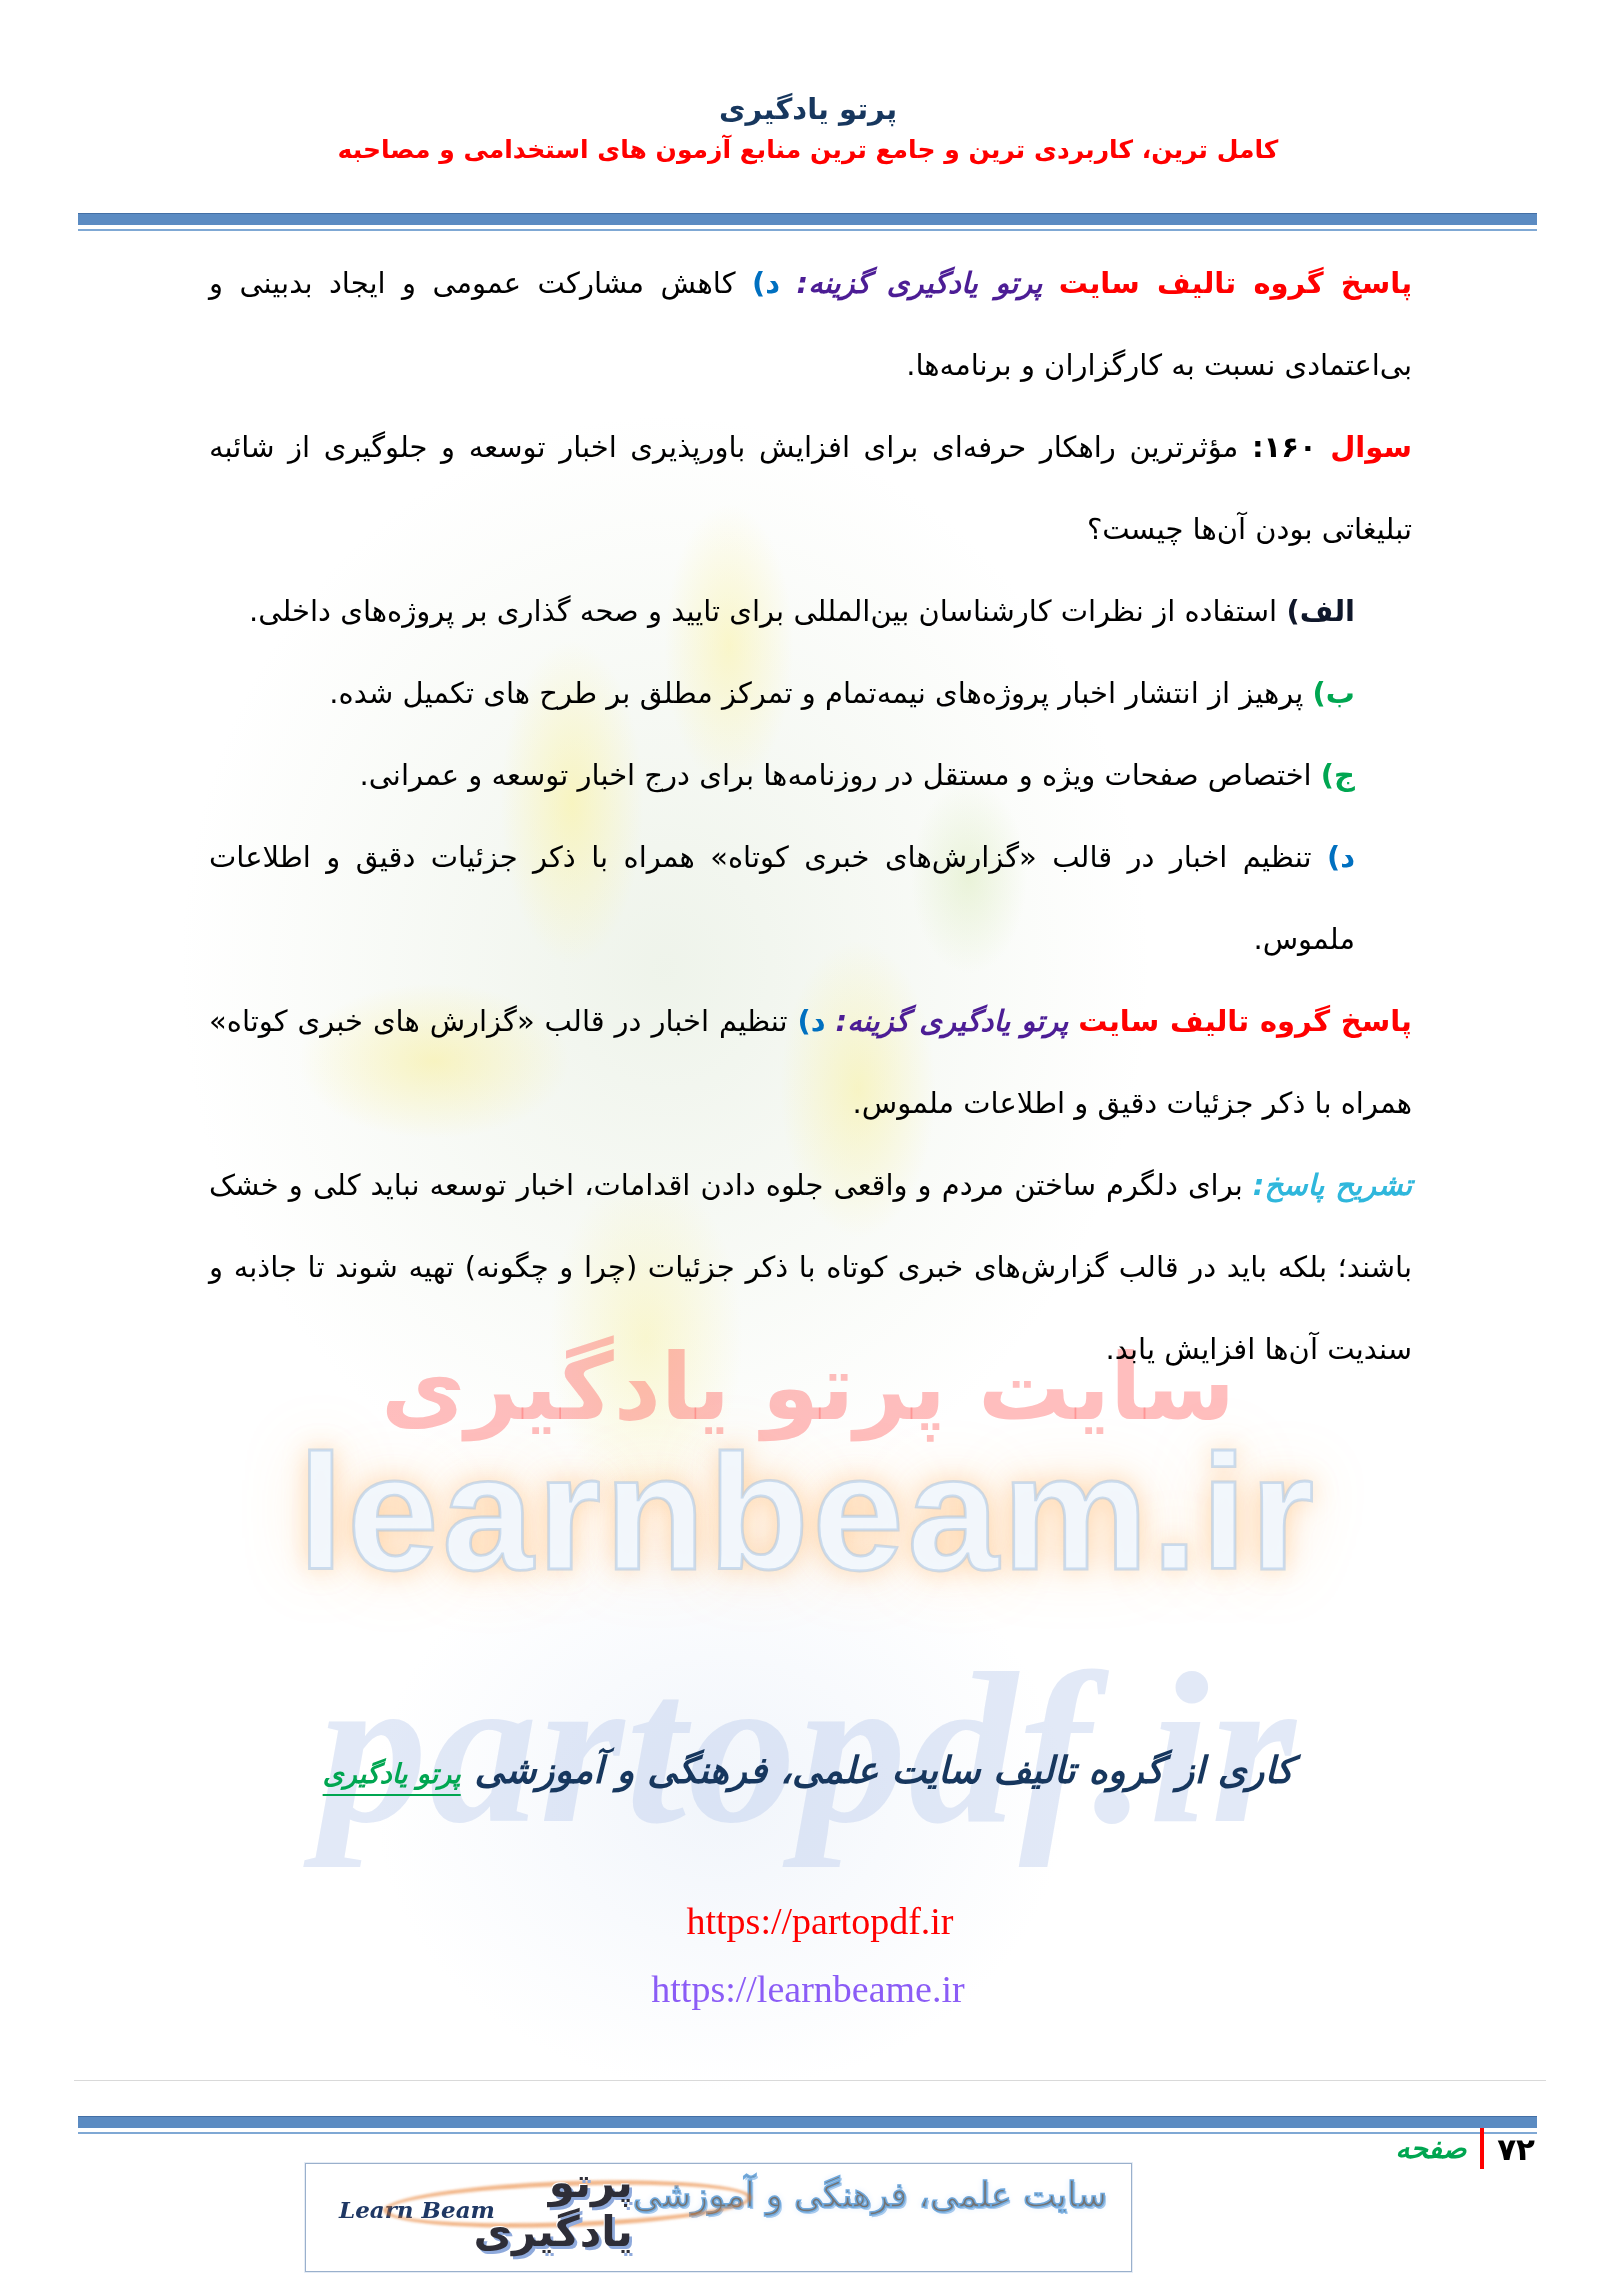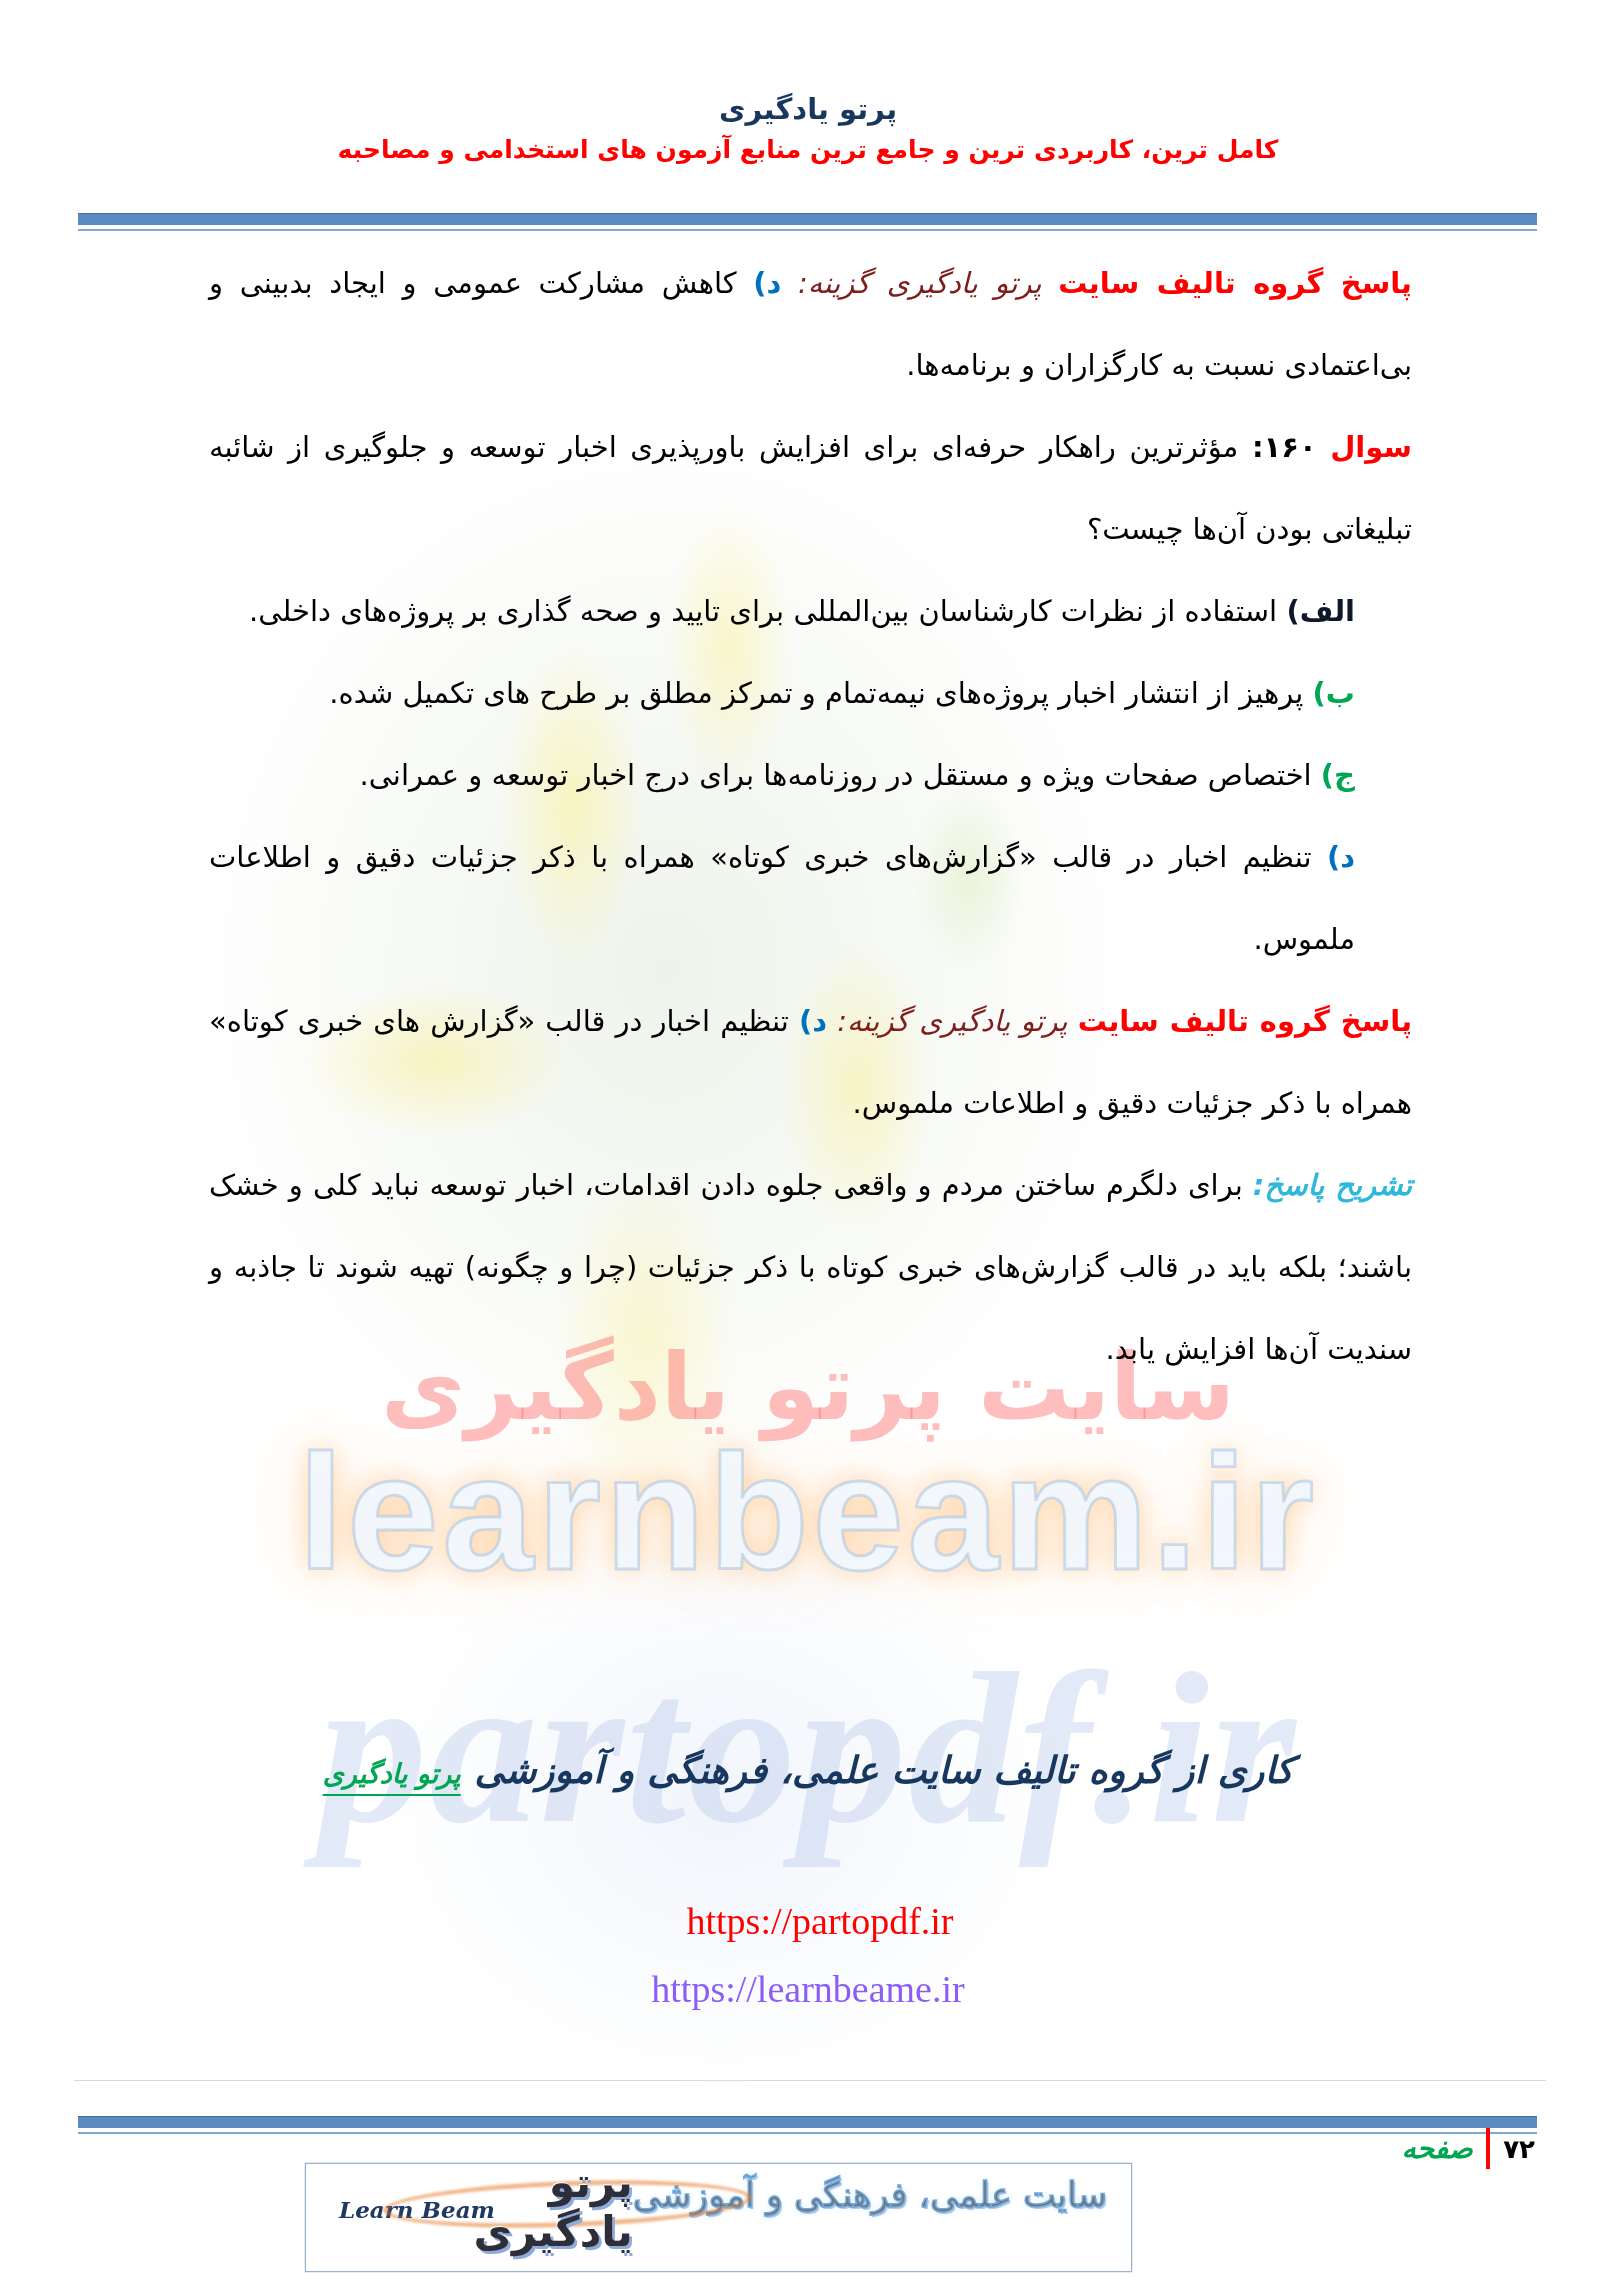--- a/index.html
+++ b/index.html
@@ -55,42 +55,42 @@
     position:absolute; top:242px; right:204px; width:1203px; z-index:2;
     direction:rtl; text-align:justify; font-size:29px; line-height:82px; color:#000;
   }
   .content p { margin:0; }
   .indent { padding-right:57px; }
   .c-red    { color:#FF0000; font-weight:bold; }
   .c-green-b{ color:#00A651; font-weight:bold; }
   .c-lgreen { color:#0f172a; font-weight:bold; }
   .c-blue   { color:#0070C0; font-weight:bold; }
   .c-cyan   { color:#2FB7DC; font-weight:bold; font-style:italic; }
-  .brand-cursive { color:#7f1d1d; font-style:italic; font-weight:normal; }
+  .brand-cursive { color:#4c1d95; font-style:italic; font-weight:bold; }
   .q-num { font-weight:bold; }
   
   .signature {
     position:absolute; top:1749px; left:0; width:100%; z-index:2;
     text-align:center; direction:rtl;
   }
   .sig-text { font-size:37px; font-weight:bold; font-style:italic; color:#17375E; }
   .sig-brand {
     font-size:27px; font-weight:bold; font-style:italic; color:#00A651;
     text-decoration:underline; text-underline-offset:11px; margin-right:9.2px;
   }
   .links { position:absolute; top:1887px; left:0; width:100%; z-index:2; text-align:center; direction:ltr; }
   .link { display:block; font-family:"Liberation Serif", serif; font-size:38px; line-height:68px; text-decoration:none; }
   .link-red  { color:#FF0000;padding-left:24px; }
   .link-blue { color:#8b5cf6; }
   
   .page-label {
     position:absolute; top:2128px; right:81px; z-index:2;
     display:flex; direction:rtl; align-items:center; gap:13px;
   }
-  .page-number { font-size:26px; font-weight:bold; color:#000; }
+  .page-number { font-size:31px; font-weight:bold; color:#000; }
   .page-label-bar { width:4.6px; height:41px; background:#FF0000; }
   .page-label-text { font-size:28px; font-weight:bold; color:#00A651; font-style:italic; }
   .logo-box {
     position:absolute; top:2163px; left:305px; width:827px; height:109px; z-index:2;
     background:#ffffff; border:1.8px solid #9AB0CC; box-shadow:0 0 0 0.9px #e3eaf4;
     display:flex; direction:ltr; align-items:flex-start; justify-content:space-between;
     padding:5.5px 24px 0 33px;
   }
   .sun-wrap { position:relative; width:111px; height:96px; }
   .sun {

